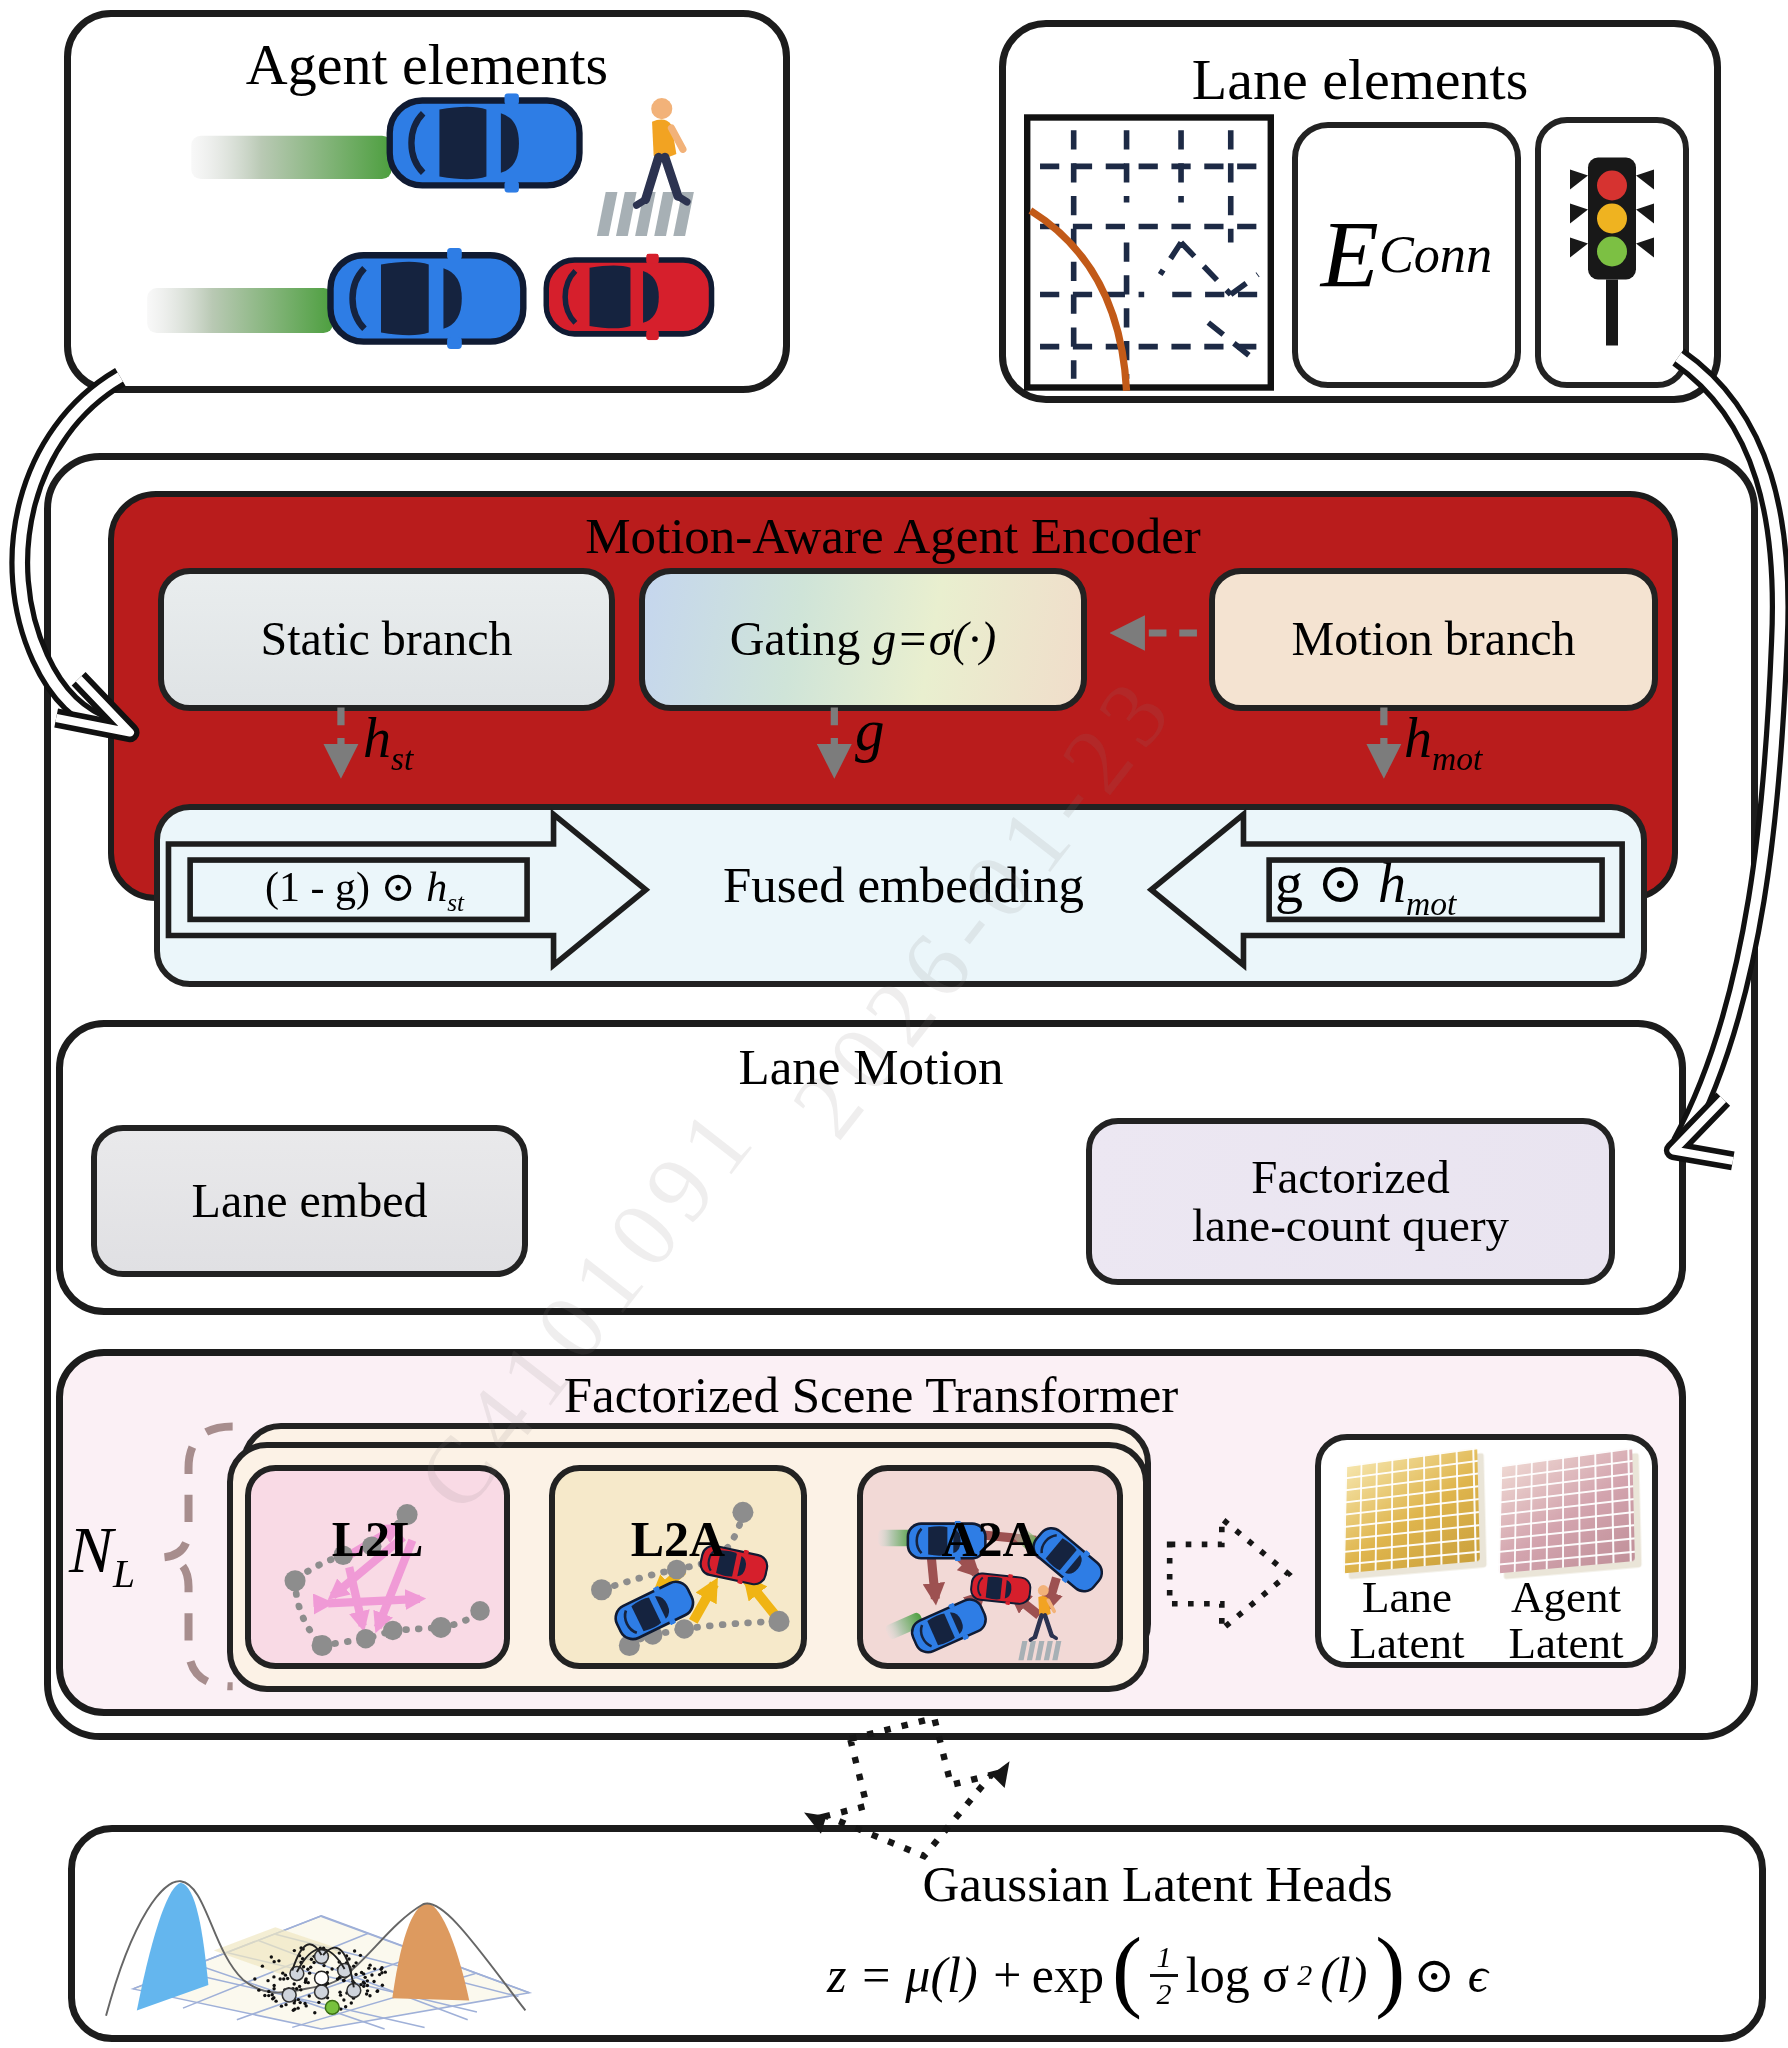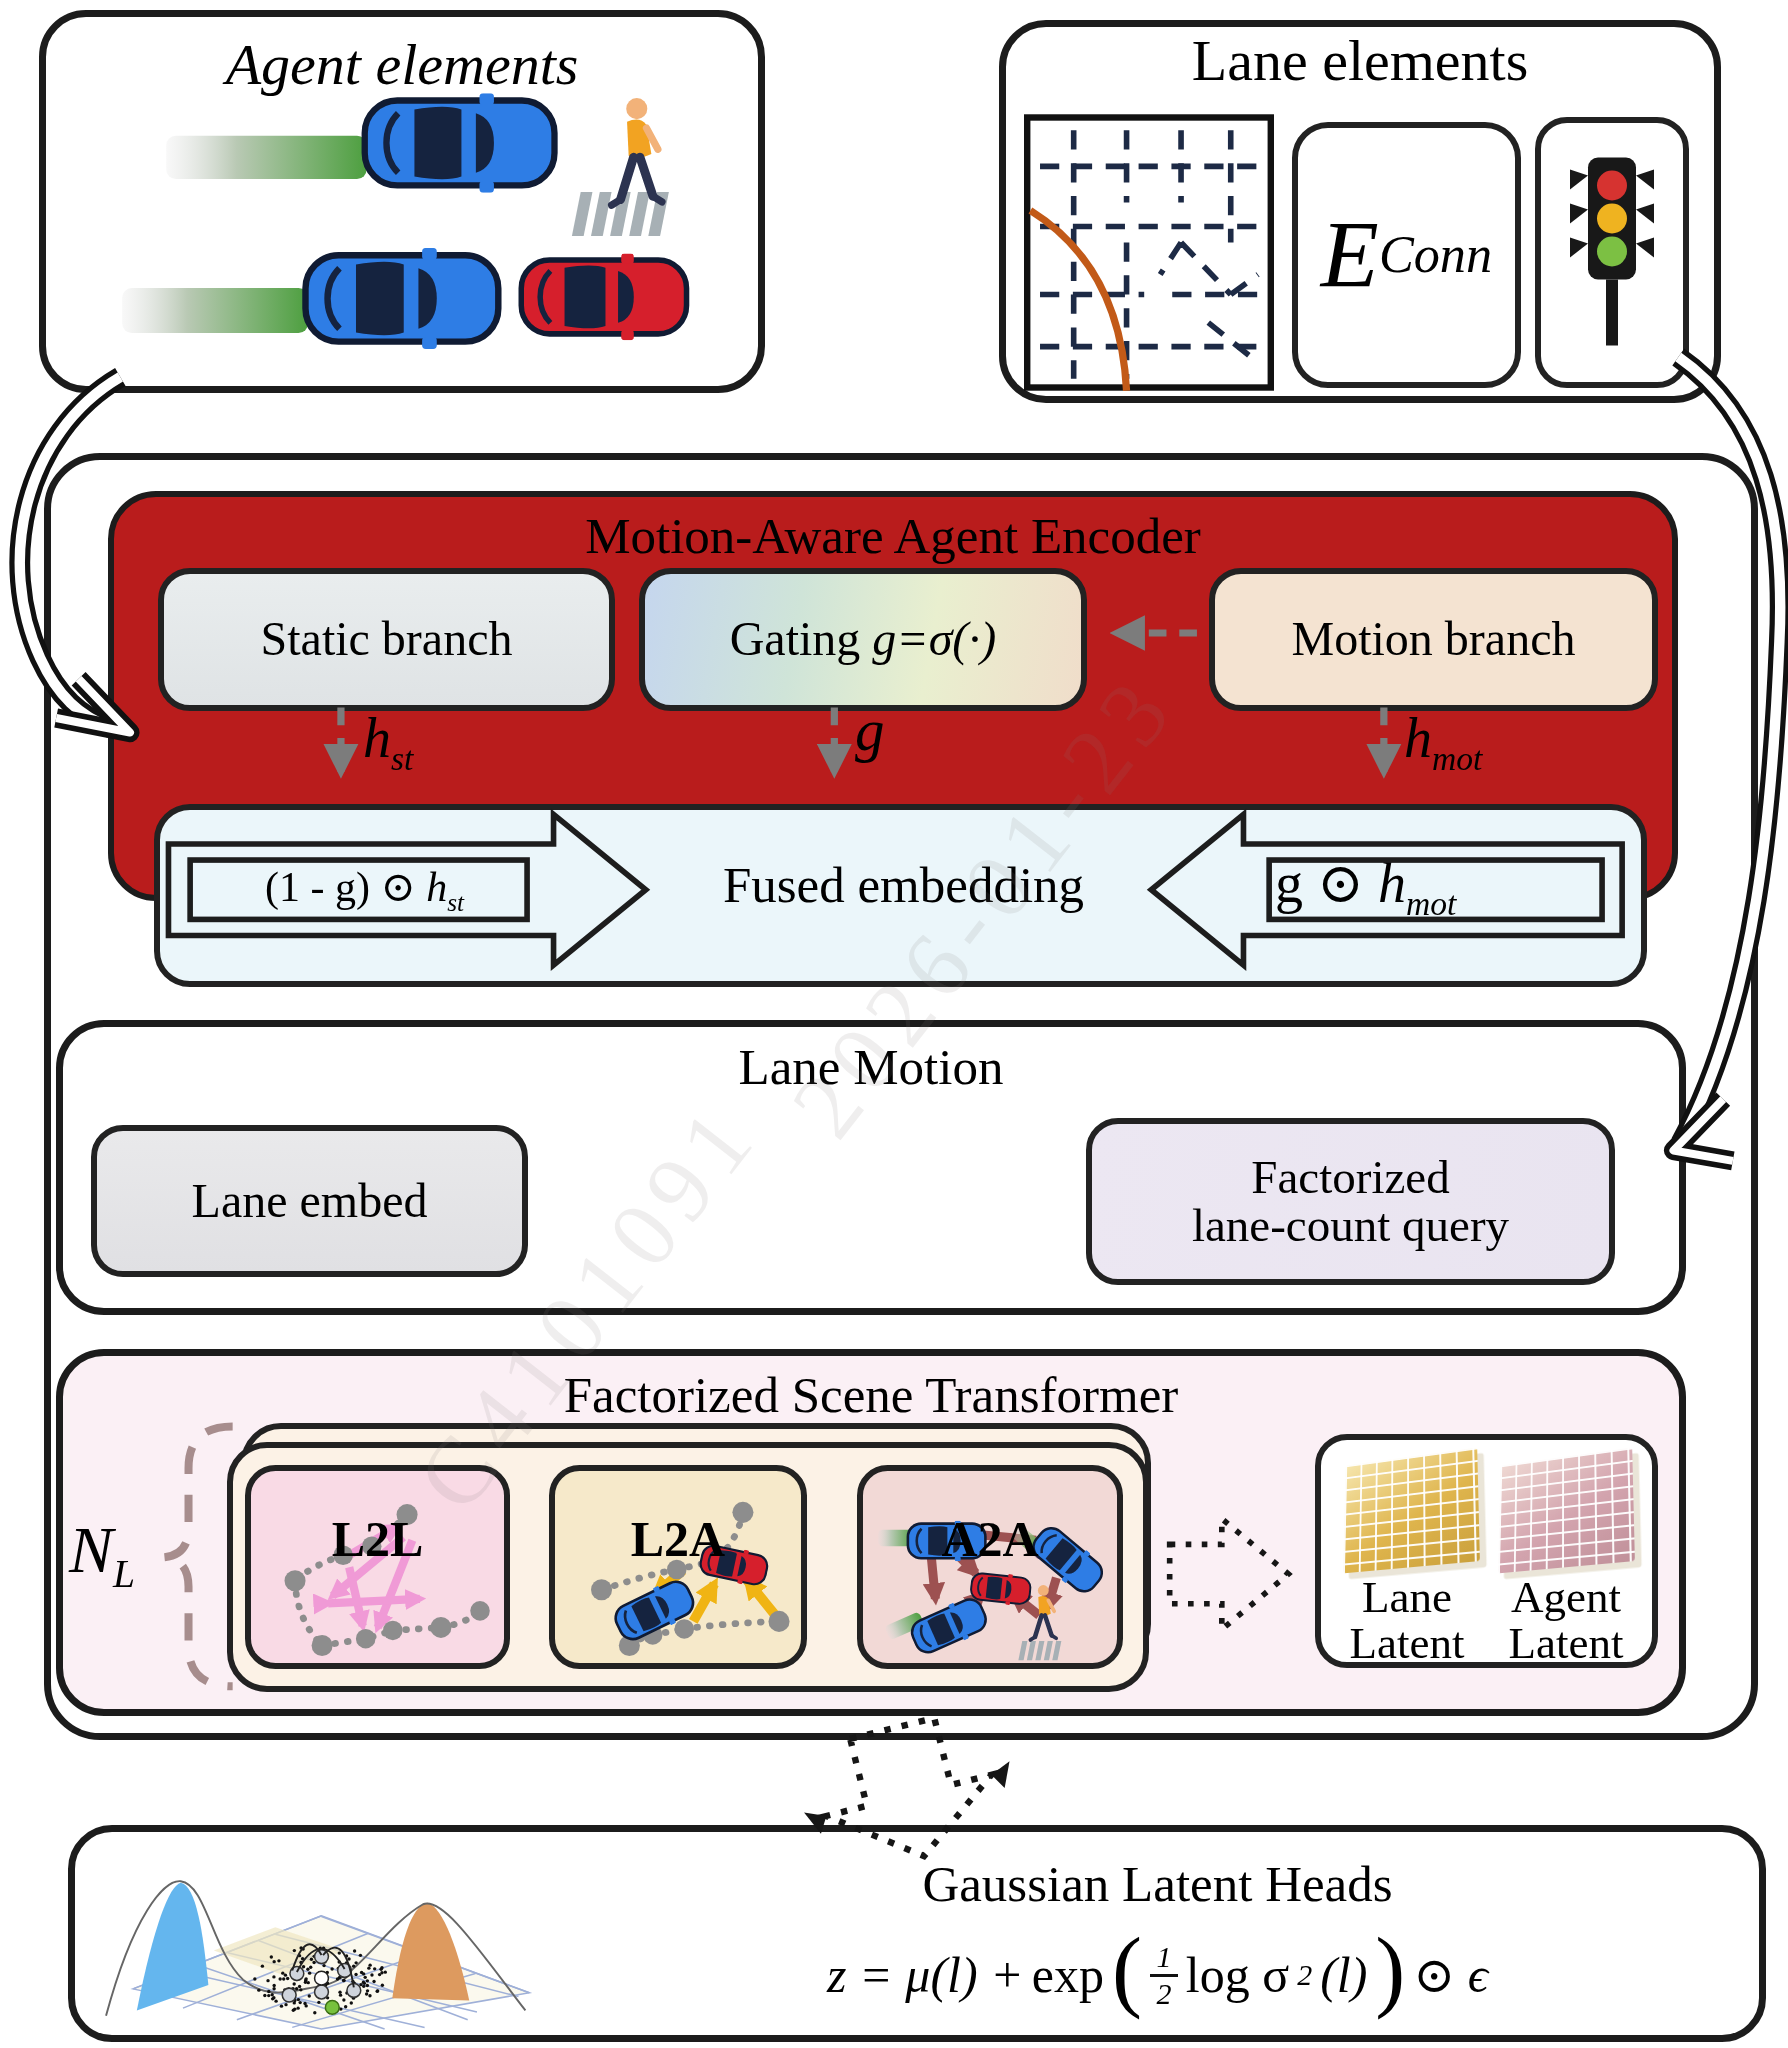--- a/index.html
+++ b/index.html
@@ -93,36 +93,36 @@
           <polygon points="118,0 134,0 122,60 106,60"></polygon>
         </g>
       </symbol>
     </defs>
   </svg>
 
   
   <div class="box" style="left:44px;top:453px;width:1714px;height:1287px;border-radius:56px;"></div>
 
   
-  <div class="box" style="left:39px;top:9.6px;width:726px;height:383px;font-style:italic;">
+  <div class="box" style="left:64px;top:9.6px;width:726px;height:383px;">
     <div class="ptitle" style="top:14.4px;">Agent elements</div>
     <svg class="abs" style="left:0;top:0;" width="711" height="369" viewBox="0 0 887 460">
       <rect x="150" y="148" width="250" height="54" rx="12" fill="url(#tg)"></rect>
       <use href="#car" x="0" y="0" width="248" height="124" transform="translate(392,95)" color="#2e7de5"></use>
       <use href="#cw" width="150" height="55" transform="translate(648,218)"></use>
       <use href="#ped" width="92" height="172" transform="translate(690,98)"></use>
       <rect x="95" y="338" width="232" height="56" rx="12" fill="url(#tg)"></rect>
       <use href="#car" width="252" height="126" transform="translate(318,288)" color="#2e7de5"></use>
       <use href="#car" width="216" height="108" transform="translate(588,295)" color="#d61f2c"></use>
     </svg>
   </div>
 
   
   <div class="box" style="left:999px;top:20px;width:722px;height:383px;">
-    <div class="ptitle" style="top:0;text-align:center;">Lane elements</div>
+    <div class="ptitle" style="top:19px;text-align:center;">Lane elements</div>
     <svg class="abs" style="left:18.4px;top:87px;" width="250" height="277" viewBox="0 0 312 345">
       <rect x="4" y="4" width="304" height="337" fill="#ffffff" stroke="#111" stroke-width="8"></rect>
       <g stroke="#1d2a45" stroke-width="7" stroke-dasharray="24 17" fill="none">
         <path d="M20 65 H292"></path>
           <path d="M20 140 H292"></path>
         <path d="M20 225 H150 M185 225 H292"></path>
           <path d="M20 290 H292"></path>
         <path d="M62 20 V330"></path>
           <path d="M128 20 V110 M128 160 V330"></path>
         <path d="M196 20 V110"></path>

